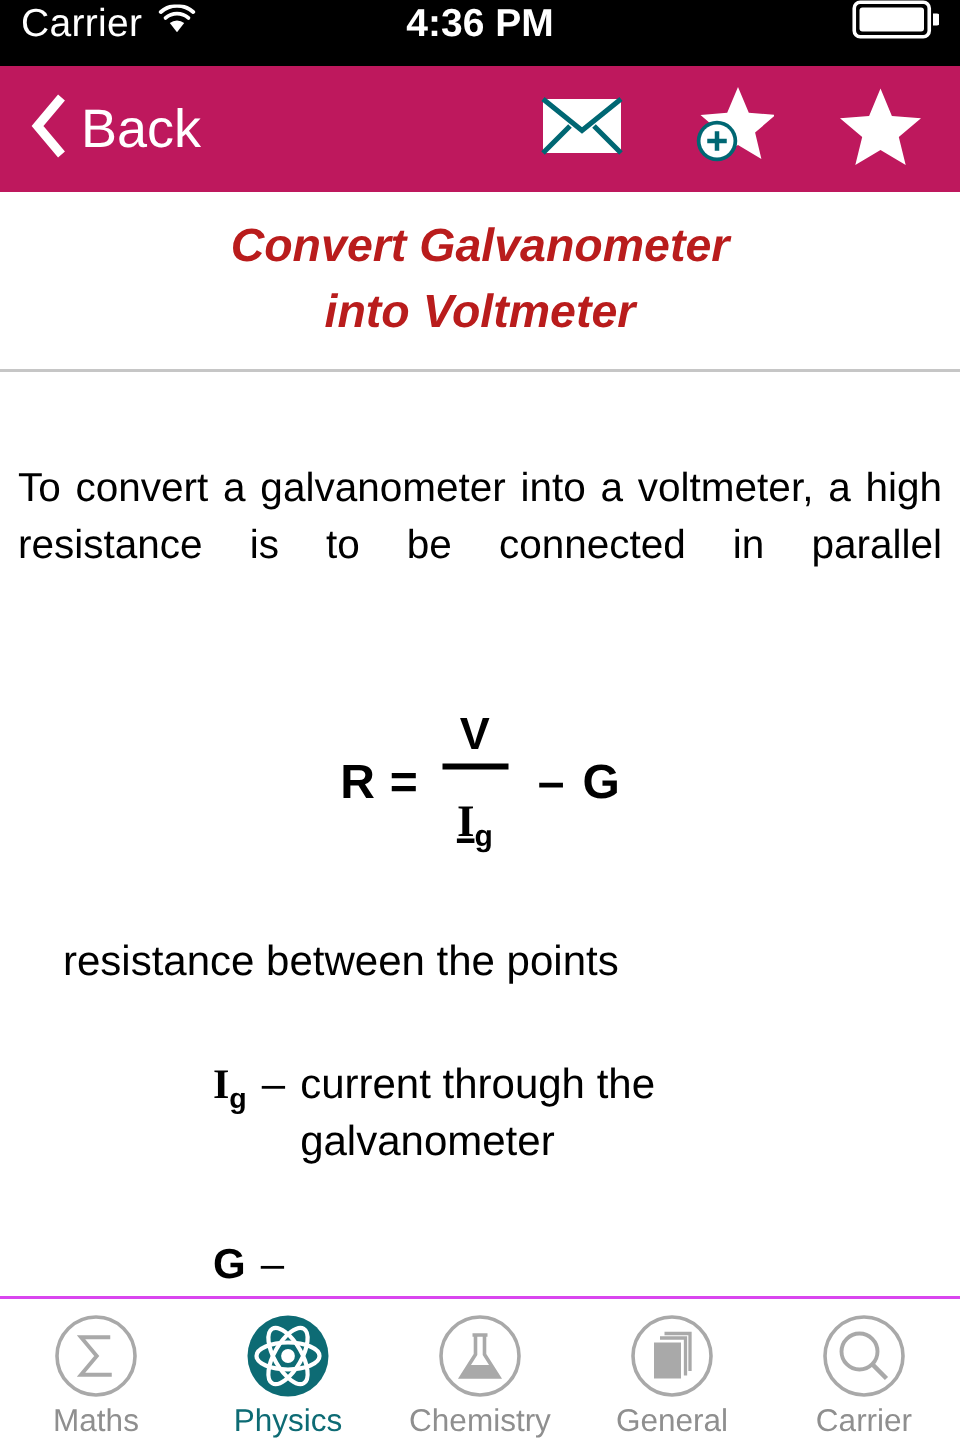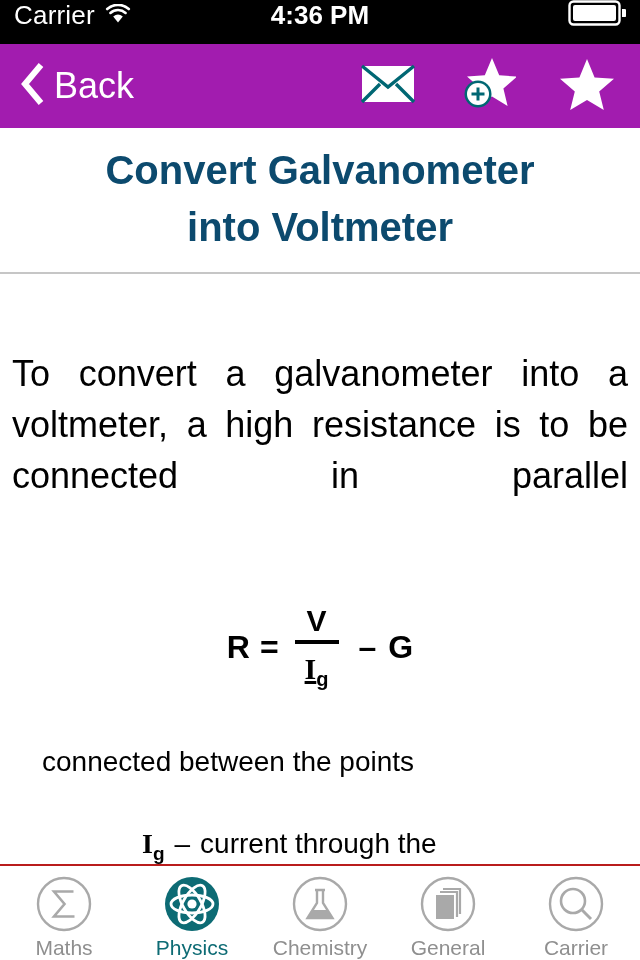--- a/index.html
+++ b/index.html
@@ -21,61 +21,61 @@
   .carrier-text { font-size: 26px; letter-spacing: .2px; }
   .wifi-icon { display: block; }
   .clock {
     position: absolute; left: 0; right: 0; text-align: center;
     font-size: 26px; font-weight: bold; pointer-events: none;
   }
   .battery { margin-left: auto; display: flex; align-items: center; }
 
   
   .navbar {
-    height: 84px; background: #a21caf; color: #fff;
+    height: 84px; background: #be185d; color: #fff;
     display: flex; align-items: center; padding: 0 18px;
   }
   .back-btn { display: flex; align-items: center; gap: 8px; cursor: pointer; }
   .back-label { font-size: 36px; }
   .nav-actions { margin-left: auto; display: flex; align-items: center; gap: 42px; padding-right: 6px; }
   .nav-icon { cursor: pointer; display: block; }
 
   
   .title-block {
     padding: 14px 20px 16px;
     text-align: center;
     border-bottom: 2px solid #c6c6c6;
   }
   .page-title {
-    color: #0c4a6e; font-size: 40px; font-weight: bold; line-height: 1.42;
+    color: #b91c1c; font-size: 31px; font-weight: bold; line-height: 1.42; font-style: italic;
   }
 
   
   .content { padding: 58px 10px 0 10px; }
   .para {
-    font-size: 36px; color: #000; line-height: 1.42;
+    font-size: 27px; color: #000; line-height: 1.42;
     text-align: justify; text-justify: inter-word;
-    margin: 16px 2px;
+    margin: 0 2px;
   }
   .para::after { content: ""; display: inline-block; width: 100%; }
 
   
   .formula {
     display: flex; justify-content: center; align-items: center;
     margin-top: 52px; font-weight: bold; font-size: 32px; color: #000;
   }
   .f-r { font-size: 32px; }
   .f-eq { margin: 0 10px; }
   .frac {
     display: inline-flex; flex-direction: column; align-items: center;
     margin: 0 6px; vertical-align: middle;
   }
   .frac .num { font-size: 30px; padding: 0 10px 2px; }
   .frac .bar { width: 100%; height: 4px; background: #000; }
-  .frac .den { font-size: 30px; padding: 8px 10px 0; font-family: "Liberation Serif", serif; text-decoration: underline; }
+  .frac .den { font-size: 30px; padding: 18px 10px 0; font-family: "Liberation Serif", serif; text-decoration: underline; }
   .frac .den .sub { font-size: 20px; vertical-align: sub; font-family: "Liberation Sans", sans-serif; }
   .f-minus { margin: 0 12px 0 14px; }
 
   
   .where-list { margin-top: 52px; padding: 0 20px; }
   .where-row { display: flex; font-size: 28px; color: #000; line-height: 1.36; }
   .where-row + .where-row { margin-top: 44px; }
   .where-lead { white-space: nowrap; }
   .sym {
     font-weight: bold; display: inline-block; text-align: right;
@@ -84,21 +84,21 @@
   .sym-serif .sub { font-size: 19px; vertical-align: sub; font-family: "Liberation Sans", sans-serif; font-weight: bold; }
   .dash { margin: 0 10px; }
   .where-def { flex: 1; }
   .row-where { padding-left: 12px; }
   .row-ig { padding-left: 112px; }
   .row-g { padding-left: 112px; }
 
   
   .tabbar {
     position: absolute; left: 0; bottom: 0; width: 640px; height: 96px;
-    border-top: 2px solid #b91c1c; background: #fff;
+    border-top: 2px solid #d946ef; background: #fff;
     display: flex; align-items: flex-start;
   }
   .tab {
     flex: 1; display: flex; flex-direction: column;
     align-items: center; justify-content: flex-start;
     padding-top: 9px; cursor: pointer;
   }
   .tab-icon { width: 58px; height: 58px; display: block; }
   .tab-label { font-size: 21px; color: #8f8f8f; margin-top: 3px; }
   .tab.active .tab-label { color: #0d6b74; text-align: center; }
@@ -184,21 +184,21 @@
         <span class="bar"></span>
         <span class="den"><span>I</span><span class="sub">g</span></span>
       </span>
       <span class="f-minus">–</span>
       <span>G</span>
     </div>
 
     <div class="where-list">
 
       <div class="where-row row-where">
-        <span class="where-def">connected between the points</span>
+        <span class="where-def">resistance between the points</span>
       </div>
 
       <div class="where-row row-ig">
         <span class="where-lead"><span class="sym-serif">I</span><span class="sym-serif"><span class="sub">g</span></span><span class="dash">–</span></span>
         <span class="where-def">current through the galvanometer</span>
       </div>
 
       <div class="where-row row-g">
         <span class="where-lead"><span class="sym">G</span><span class="dash">–</span></span>
       </div>

